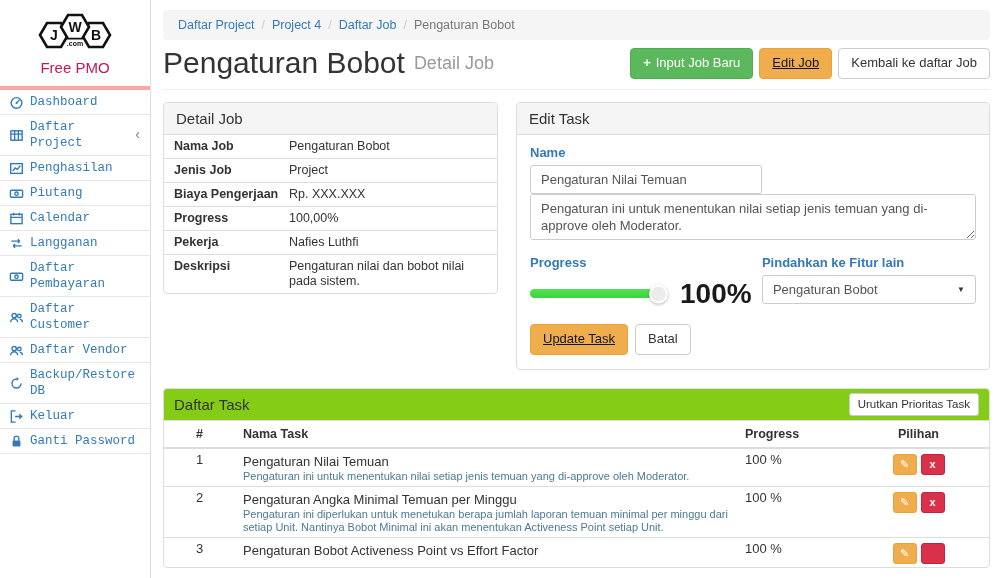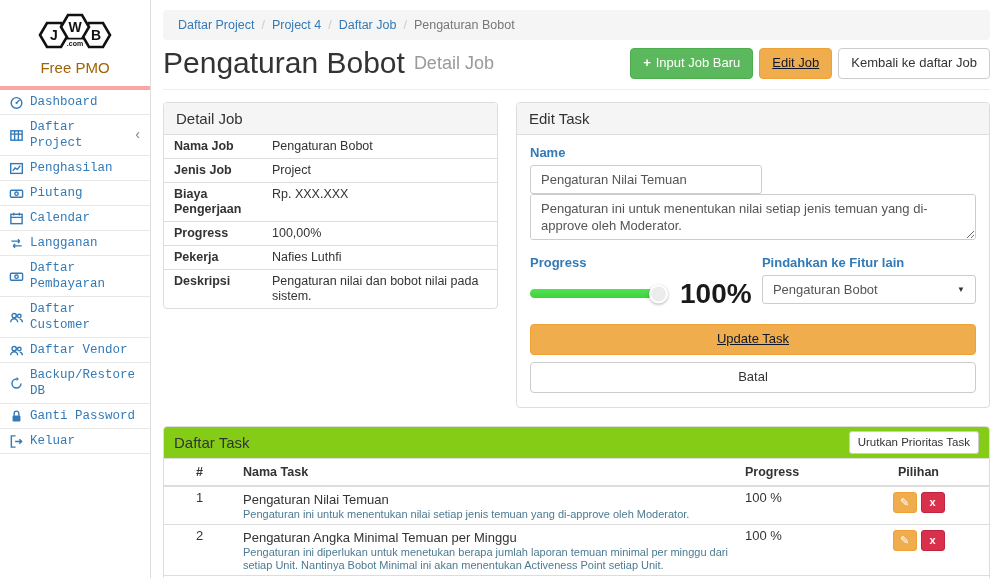--- a/index.html
+++ b/index.html
@@ -5,21 +5,21 @@
   html,body{margin:0;padding:0;}
   body{
     width:1000px;height:578px;overflow:hidden;background:#fff;
     font-family:"Liberation Sans","DejaVu Sans",sans-serif;font-size:13px;color:#333;
   }
   .app{display:flex;height:578px;}
 
   
   .sidebar{width:150px;min-width:150px;background:#fff;border-right:1px solid #ddd;}
   .logo-block{padding-top:8px;text-align:center;}
-  .brand{ text-align:center;color:#a16207;font-size:15px;margin:2px 0 10px;}
+  .brand{ text-align:center;color:#be185d;font-size:15px;margin:2px 0 10px;}
   .menu{border-top:4px solid #fca5a5;font-family:Liberation Mono, monospace;}
   .side-item{display:flex;align-items:center;gap:6px;padding:4px 8px;border-bottom:1px solid #e7e7e7;
     color:#337ab7;font-size:12.5px;cursor:pointer;text-decoration:none;line-height:16px;}
   .sicon{width:16px;height:15px;display:inline-flex;align-items:center;justify-content:center;color:#337ab7;flex:none;}
   .sicon svg{display:block;}
   .badge{margin-left:auto;background:#777;color:#fff;border-radius:10px;font-size:10.5px;font-weight:bold;padding:2px 7px;line-height:1;}
   .chev{margin-left:auto;color:#888;font-size:14px;line-height:1;}
 
   
   .main{flex:1;padding:10px 10px 0 12px;overflow:hidden;}
@@ -42,21 +42,21 @@
 
   .content-row{display:flex;gap:18px;align-items:flex-start;}
   .panel{border:1px solid #ddd;border-radius:4px;background:#fff;}
   .panel-heading{background:#f5f5f5;border-bottom:1px solid #ddd;padding:7px 12px;font-size:15px;color:#333;
     border-radius:3px 3px 0 0;}
   .panel-detail{width:333px;min-width:333px;}
   .panel-edit{flex:1;}
 
   .d-row{display:flex;border-bottom:1px solid #ddd;padding:4px 10px;font-size:12.5px;line-height:15px;}
   .d-row:last-child{border-bottom:none;}
-  .d-label{width:98px;font-weight:bold;flex:none;}
+  .d-label{width:115px;font-weight:bold;flex:none;}
   .d-value{flex:1;}
 
   .panel-body{padding:10px 13px 14px;}
   .form-label{color:#337ab7;font-weight:bold;font-size:13px;margin:0 0 5px;}
   .mt{margin-top:11px;}
   .text-input{width:210px;padding:6px 10px;border:1px solid #ccc;border-radius:3px;font-size:13px;color:#555;
     font-family:inherit;}
   textarea.text-area{width:100%;box-sizing:border-box;height:46px;padding:5px 10px;border:1px solid #ccc;border-radius:3px;
     font-size:13px;color:#555;font-family:inherit;resize:vertical;line-height:1.35;}
 
@@ -65,21 +65,21 @@
   .move-col{flex:1;}
   .slider-wrap{display:flex;align-items:center;margin-top:10px;}
   .slider{position:relative;width:128px;height:9px;background:#e8e8e8;border-radius:5px;flex:none;}
   .slider-fill{position:absolute;left:0;top:0;height:100%;border-radius:5px;background:linear-gradient(#55e055,#3bd43b);}
   .slider-handle{position:absolute;right:-10px;top:50%;transform:translateY(-50%);width:19px;height:19px;
     background:#ececec;border:2px solid #fff;border-radius:50%;box-shadow:0 1px 3px rgba(0,0,0,.3);cursor:pointer;box-sizing:border-box;}
   .progress-display{font-size:28px;font-weight:bold;color:#1a1a1a;margin-left:22px;line-height:1;}
   .select-box{box-sizing:border-box;width:100%;border:1px solid #ccc;border-radius:3px;padding:6px 10px;font-size:13px;
     color:#555;display:flex;justify-content:space-between;align-items:center;background:#fff;cursor:pointer;margin-top:2px;}
   .caret{font-size:8px;color:#333;}
-  .form-buttons{margin-top:16px;display:flex;gap:7px;flex-direction:column;}
+  .form-buttons{margin-top:16px;display:flex;gap:7px;}
 
   
   .task-panel{margin-top:18px;}
   .task-heading{display:flex;align-items:center;justify-content:space-between;padding:4px 10px;background:#84cc16;
     border-bottom:1px solid #ddd;border-radius:3px 3px 0 0;font-size:15px;color:#333;}
   table.task-table{width:100%;border-collapse:collapse;font-size:13px;}
   .task-table th{padding:6px 8px;border-bottom:2px solid #ddd;text-align:left;font-size:12.5px;}
   .task-table th.c,.task-table td.c{text-align:center;}
   .task-table th.no{width:55px;}
   .task-table th.prog{width:95px;}
@@ -220,35 +220,35 @@
               <path d="M12.8 8A4.8 4.8 0 1 1 8 3.2"></path>
               <path d="M8 1.1 10.6 3.2 8 5.3" fill="currentColor" stroke="none"></path>
             </svg>
         </span>
         <span>Backup/Restore DB</span>
       </a>
 
       <a class="side-item">
         <span class="sicon">
           <svg width="15" height="15" viewBox="0 0 16 16" fill="none" stroke="currentColor" stroke-width="1.5">
+              <path d="M7 2H2.5v12H7"></path>
+              <path d="M6.5 8h7M11 5.5 13.5 8 11 10.5"></path>
+            </svg>
+        </span>
+        <span>Keluar</span>
+      </a>
+
+      <a class="side-item">
+        <span class="sicon">
+          <svg width="15" height="15" viewBox="0 0 16 16" fill="none" stroke="currentColor" stroke-width="1.5">
               <rect x="3.8" y="7" width="8.4" height="6.3" rx="1" fill="currentColor" stroke="none"></rect>
               <path d="M5.5 7.2V4.8a2.5 2.5 0 0 1 5 0v2.4"></path>
             </svg>
         </span>
         <span>Ganti Password</span>
-      </a>
-
-      <a class="side-item">
-        <span class="sicon">
-          <svg width="15" height="15" viewBox="0 0 16 16" fill="none" stroke="currentColor" stroke-width="1.5">
-              <path d="M7 2H2.5v12H7"></path>
-              <path d="M6.5 8h7M11 5.5 13.5 8 11 10.5"></path>
-            </svg>
-        </span>
-        <span>Keluar</span>
       </a>
 
     </div>
   </div>
 
   <div class="main">
 
     <div class="breadcrumb">
       <a>Daftar Project</a><span class="crumb-sep">/</span><a>Project 4</a><span class="crumb-sep">/</span><a>Daftar Job</a><span class="crumb-sep">/</span><span>Pengaturan Bobot</span>
     </div>

